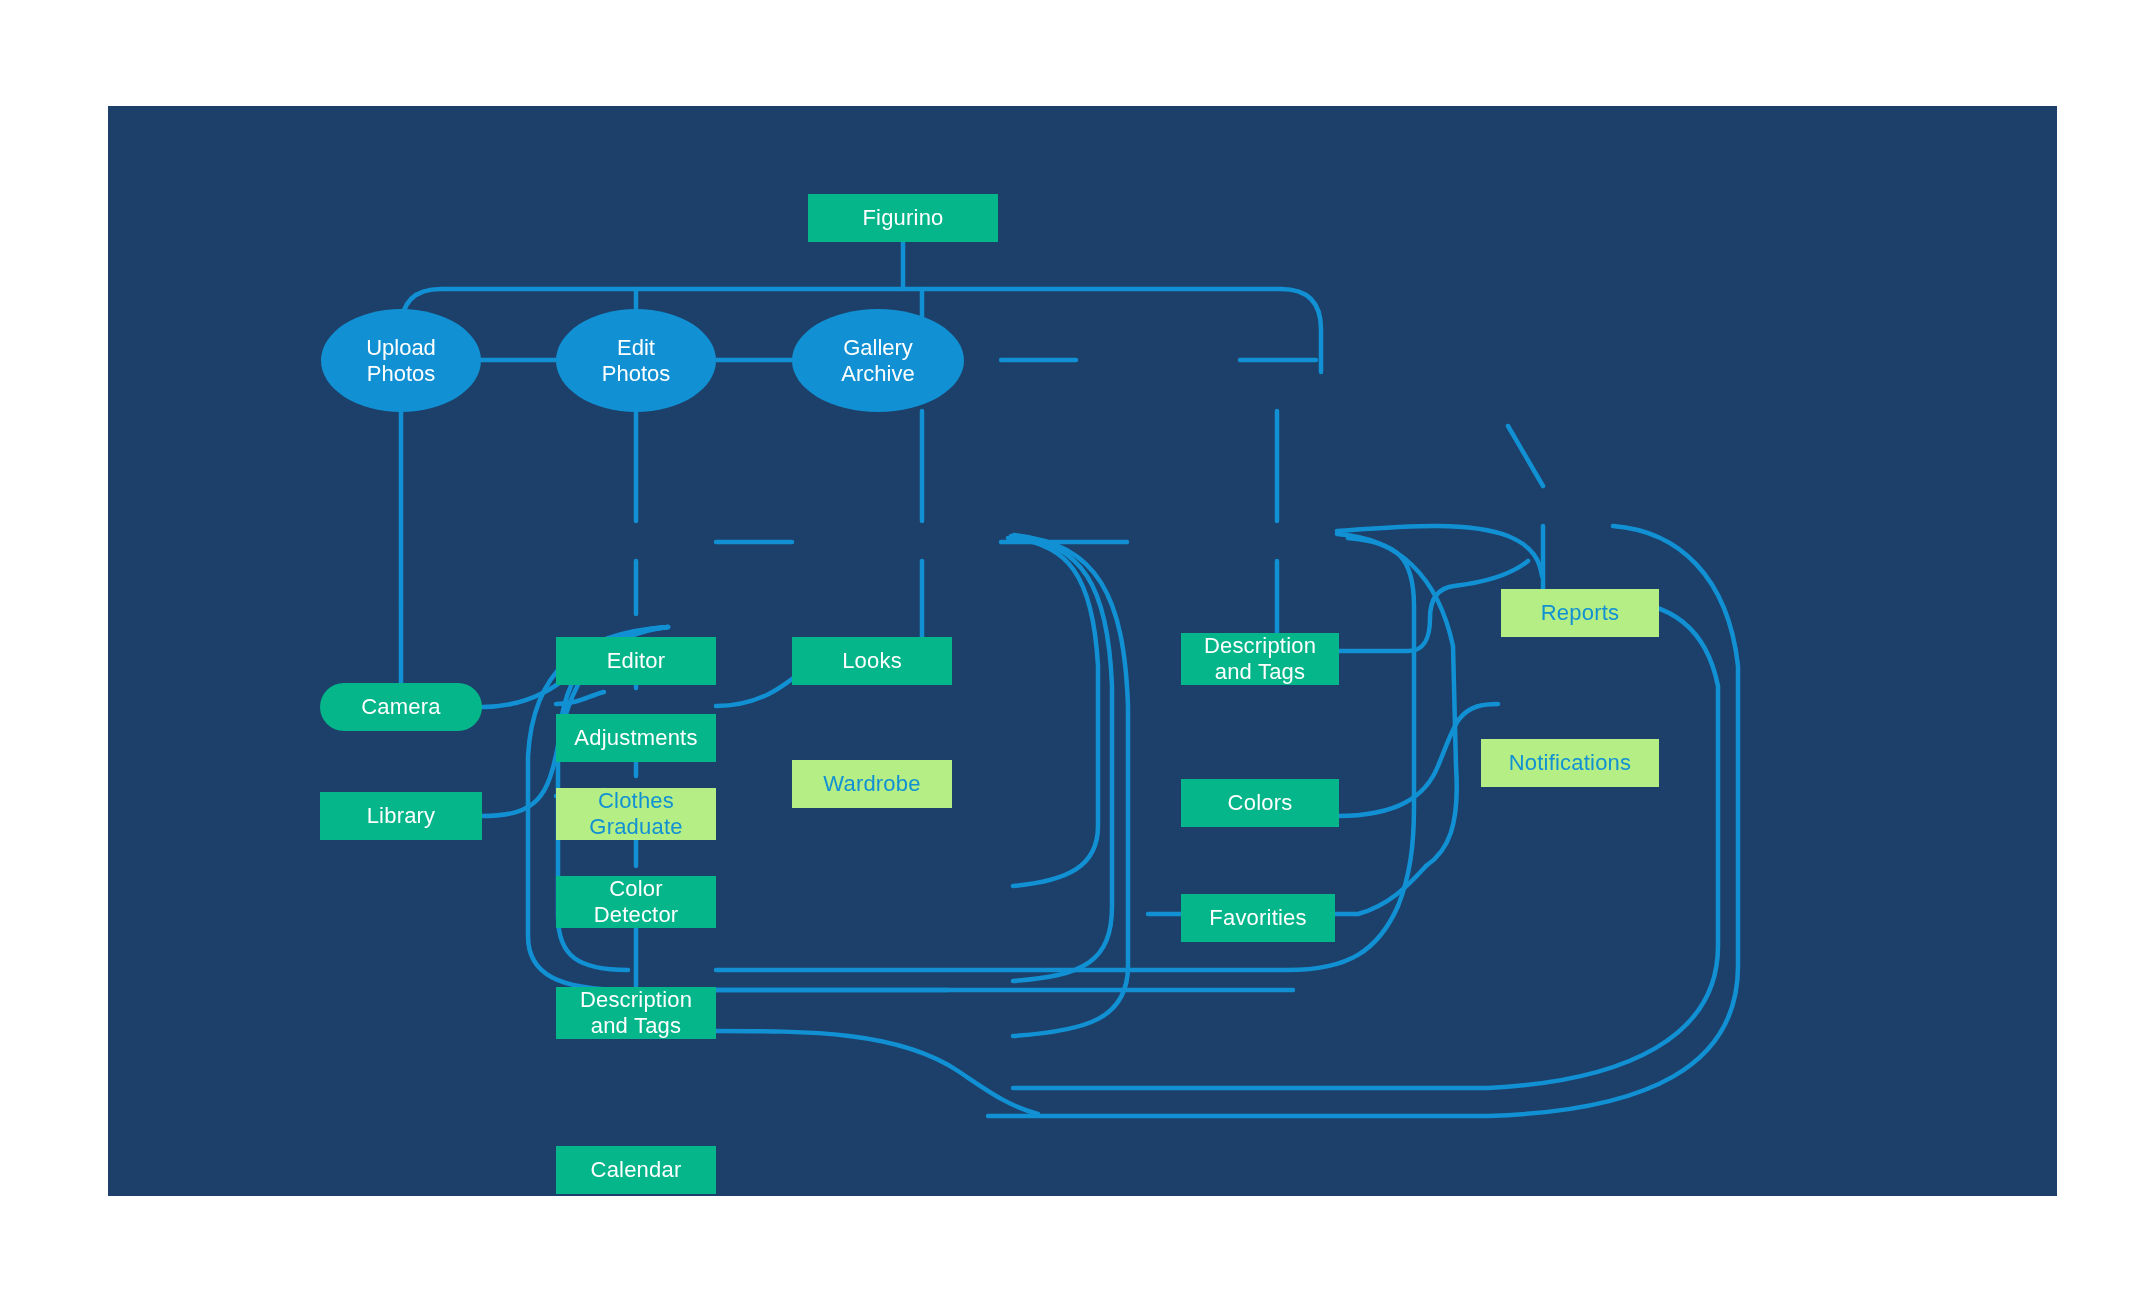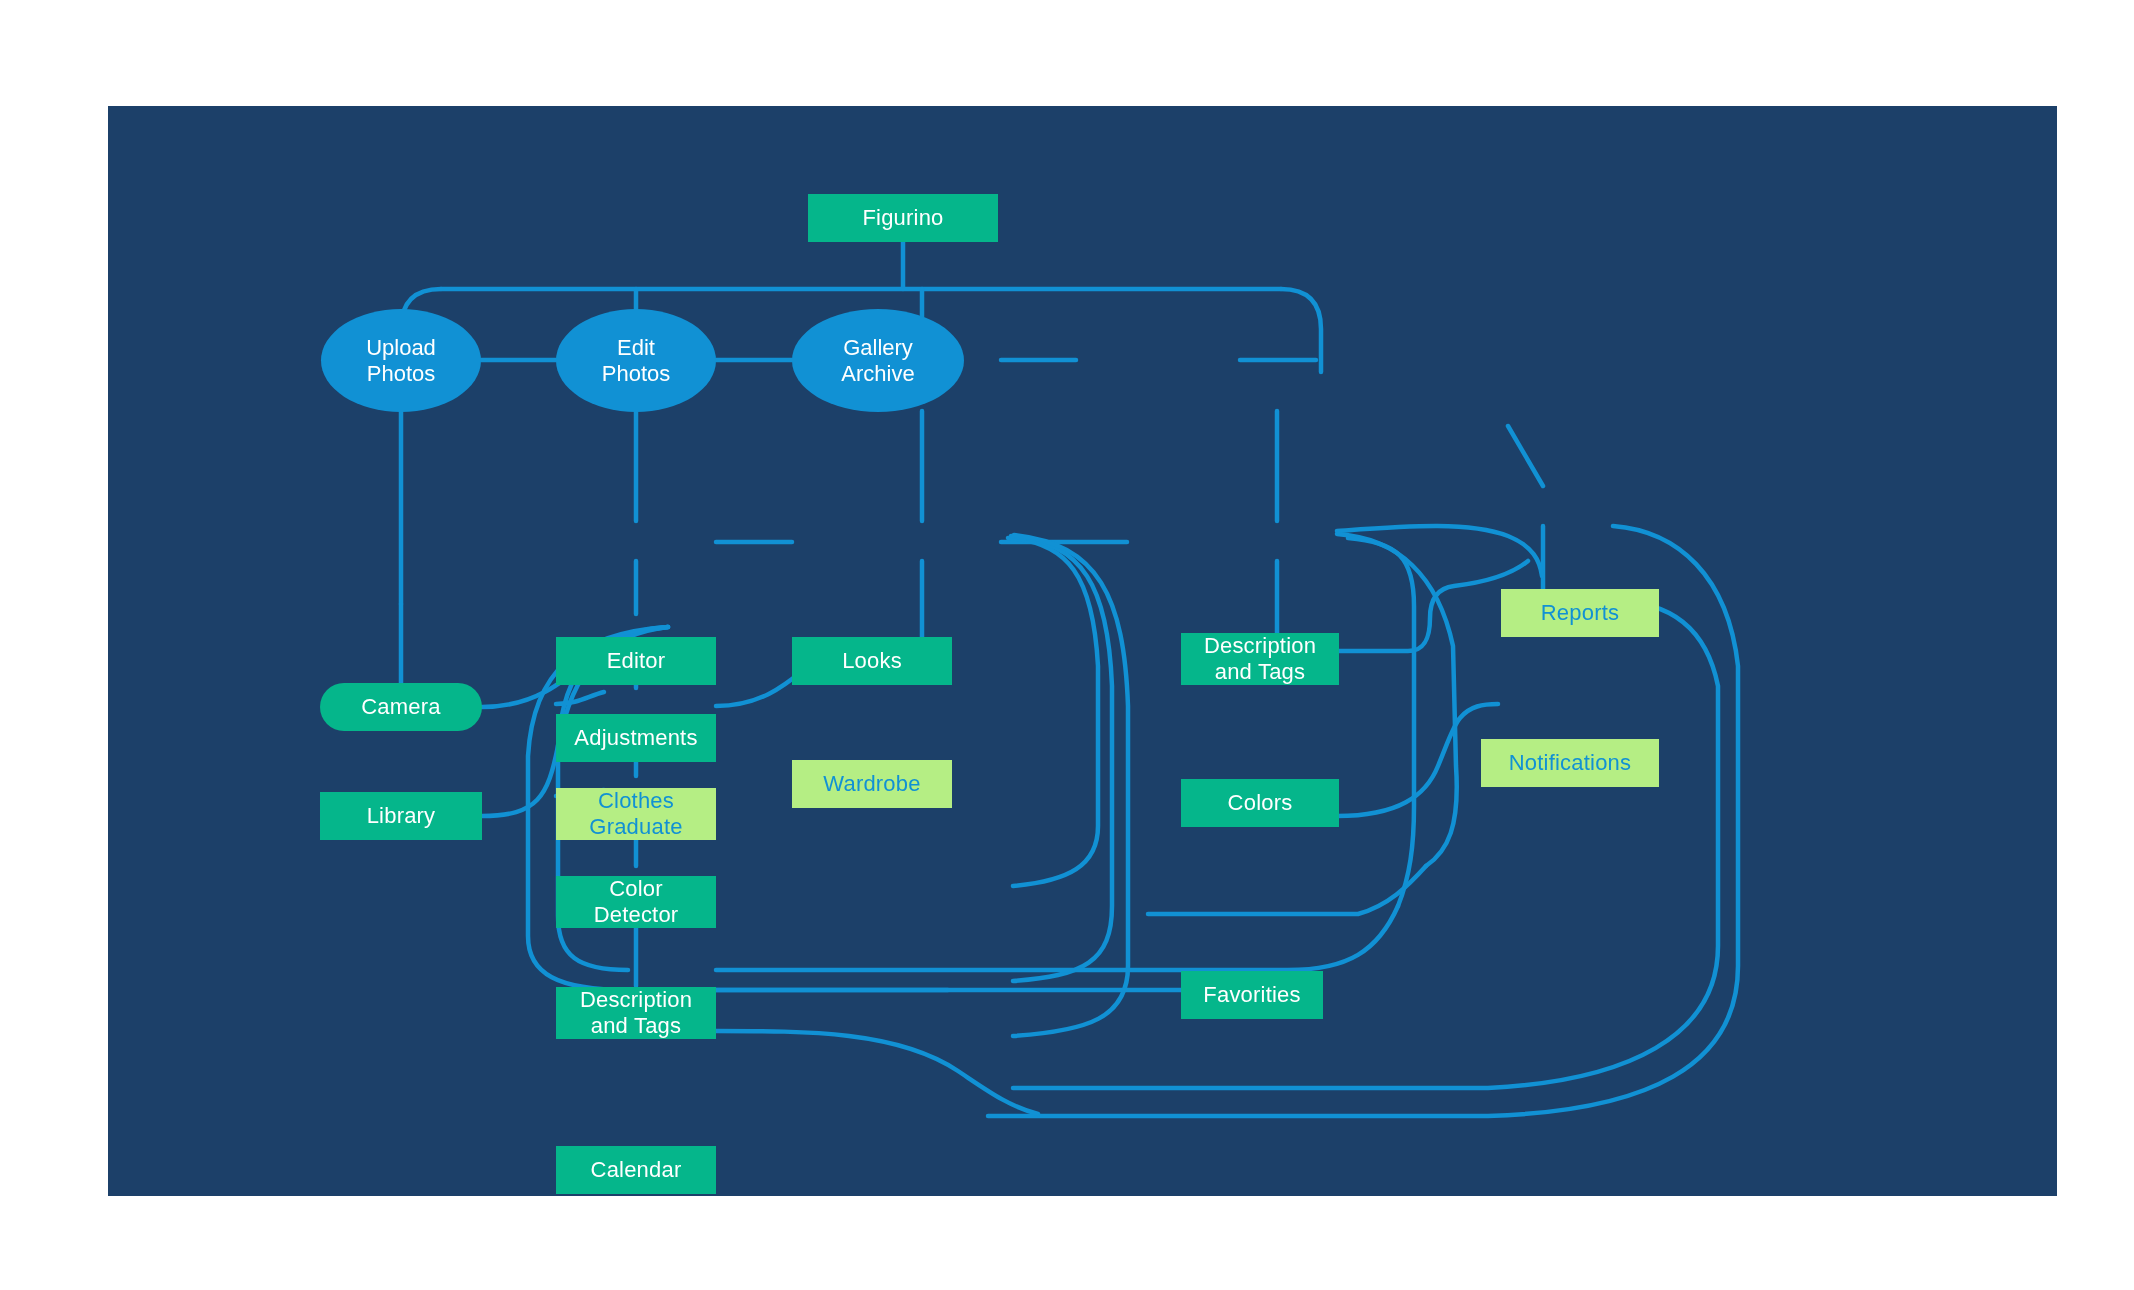--- a/index.html
+++ b/index.html
@@ -164,21 +164,21 @@
     </div>
 
     <div class="node rect" style="left:1073px;top:527px;width:158px;height:52px;">
       <span>
         <span>Description</span><br><span>and Tags</span>
       </span>
     </div>
     <div class="node rect" style="left:1073px;top:673px;width:158px;height:48px;">
       <span>Colors</span>
     </div>
-    <div class="node rect" style="left:1073px;top:865px;width:142px;height:48px;">
+    <div class="node rect" style="left:1073px;top:788px;width:154px;height:48px;">
       <span>Favorities</span>
     </div>
 
     <div class="node rect p2" style="left:1393px;top:483px;width:158px;height:48px;">
       <span>Reports</span>
     </div>
     <div class="node rect p2" style="left:1373px;top:593px;width:178px;height:48px;margin-top:40px;">
       <span>Notifications</span>
     </div>
 

